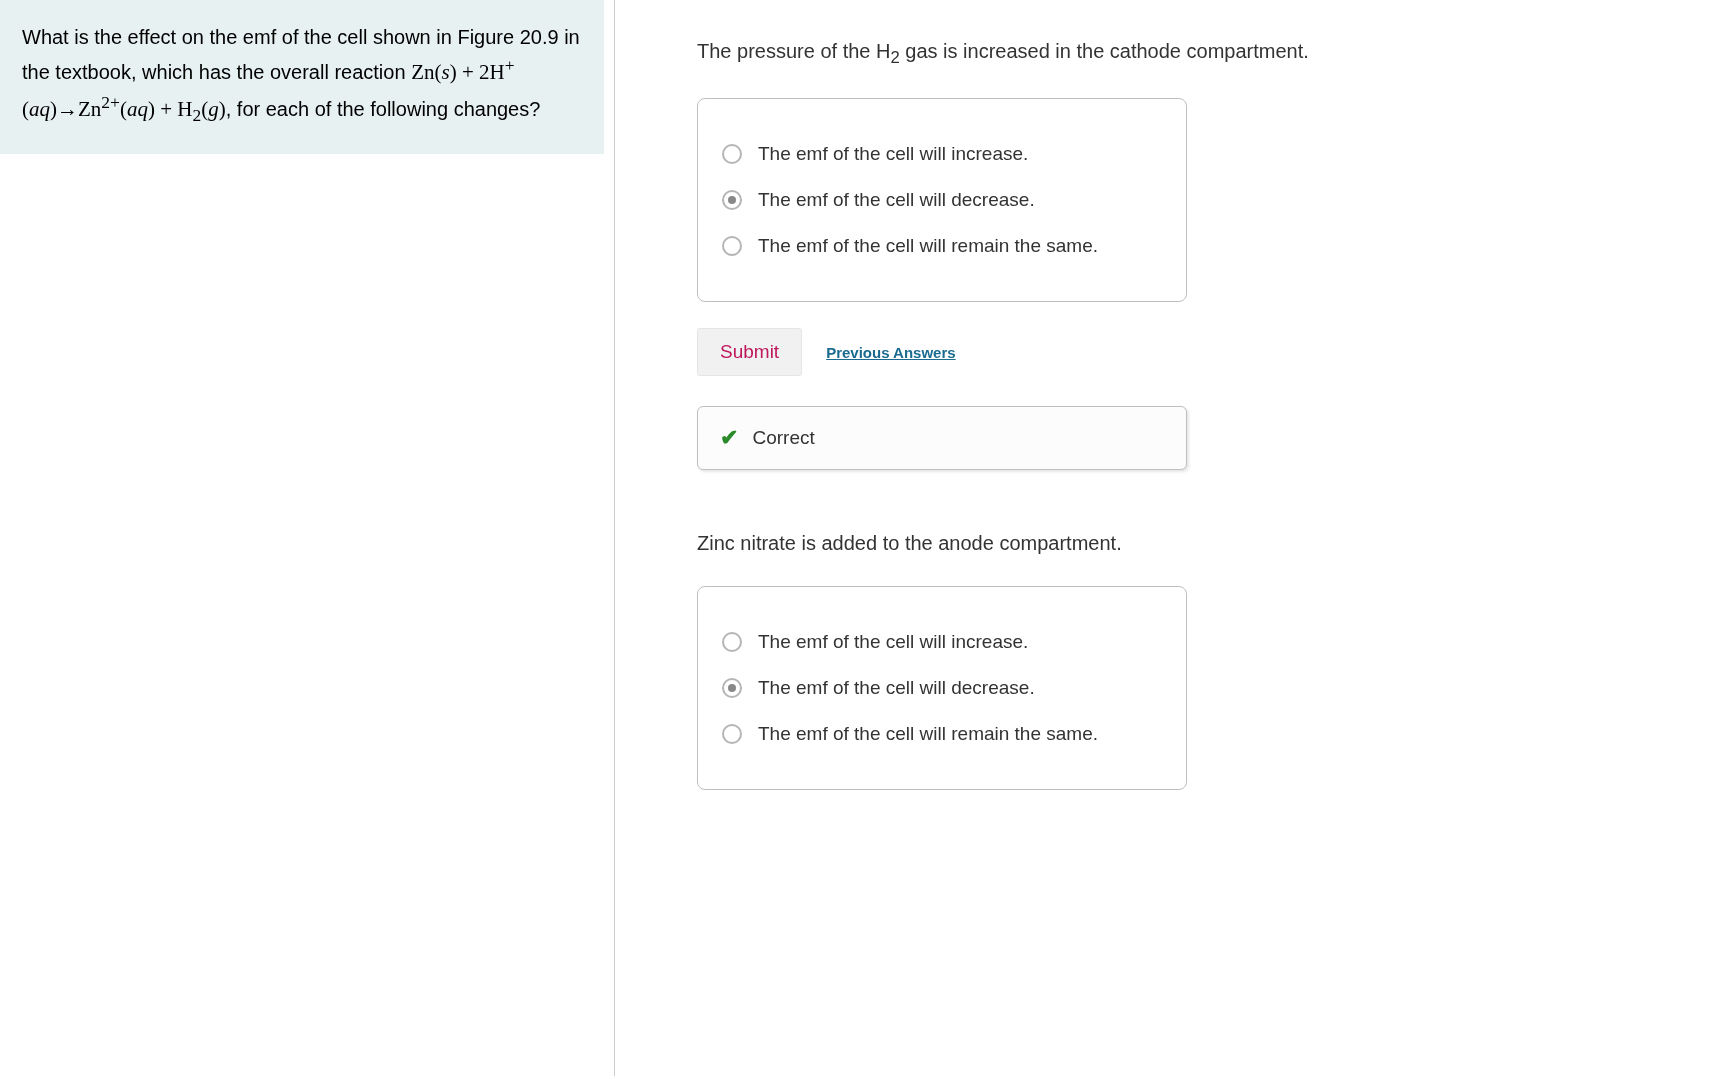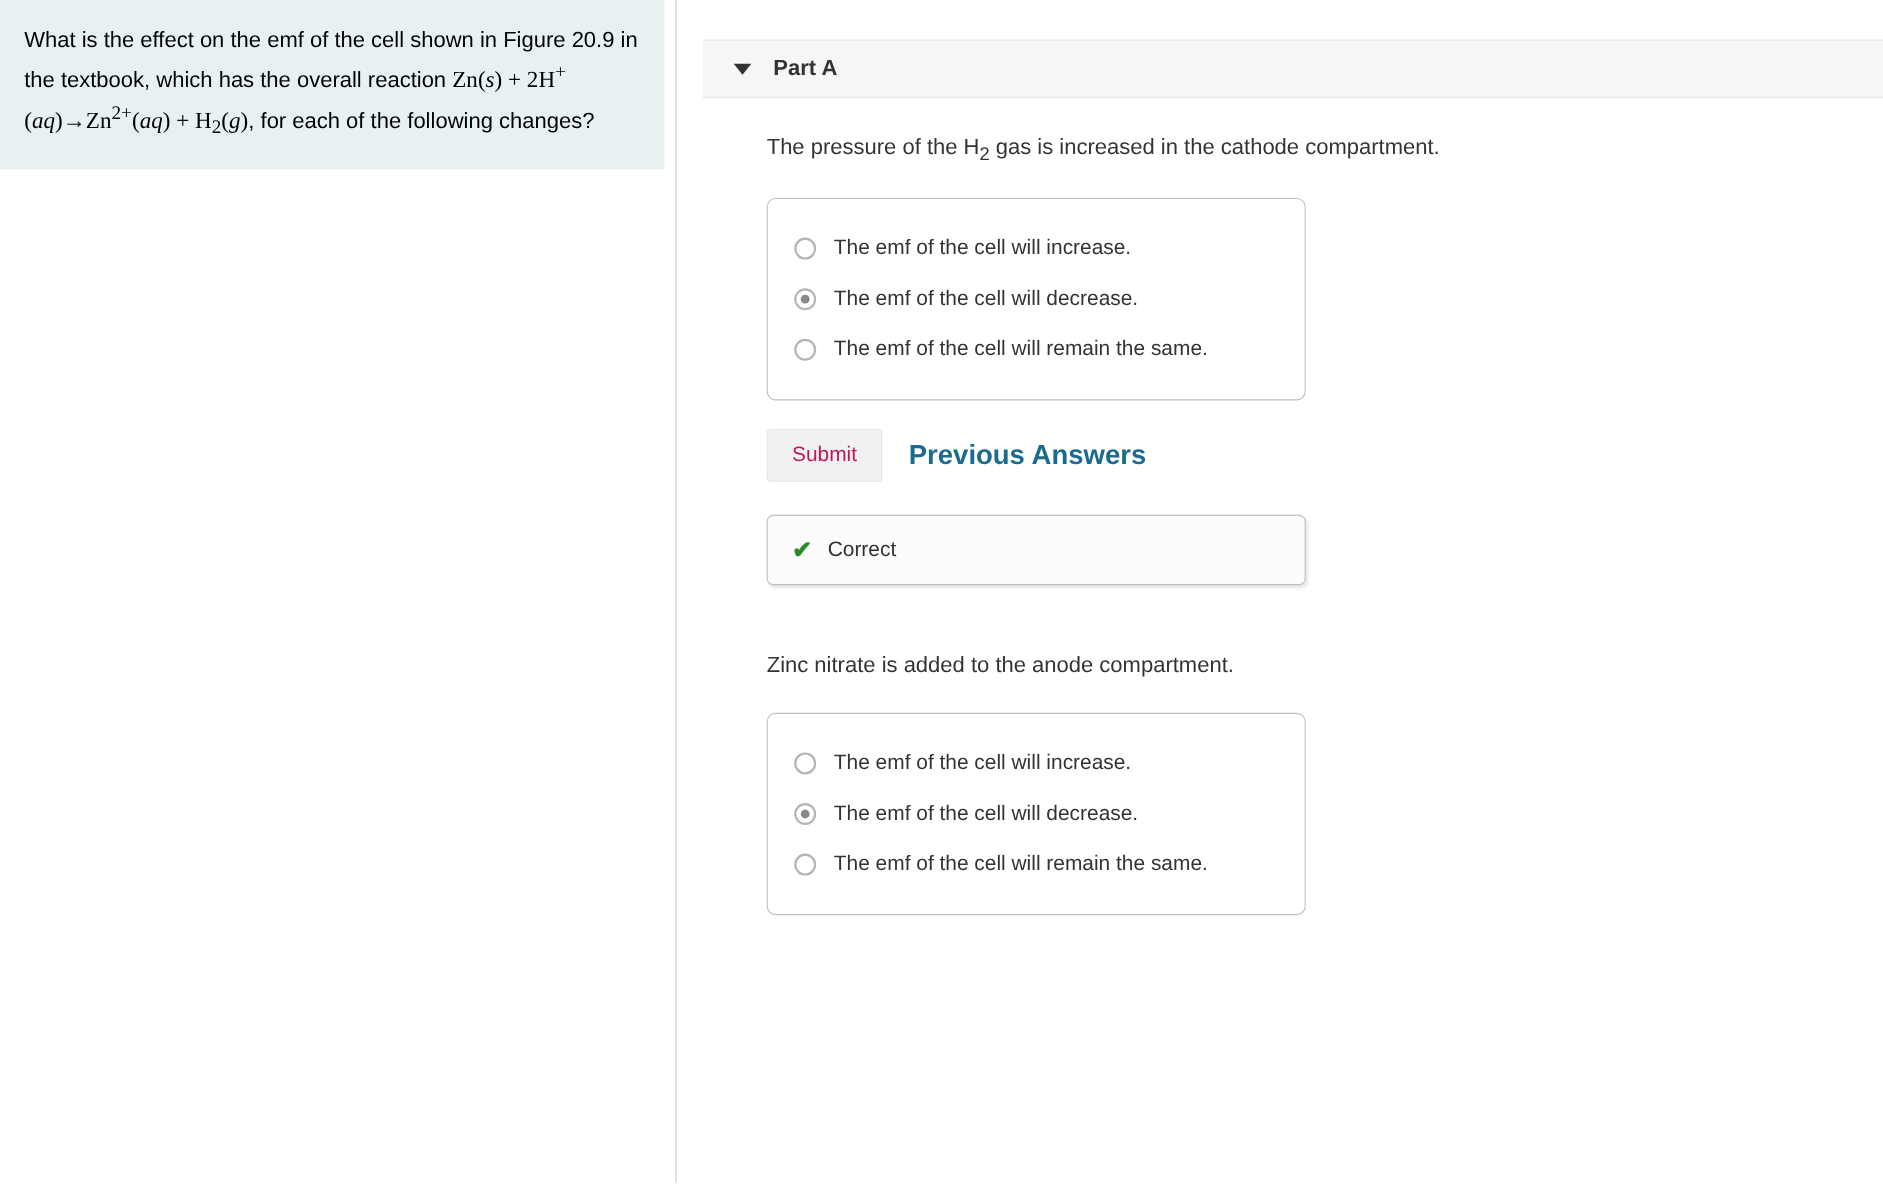--- a/index.html
+++ b/index.html
@@ -55,21 +55,21 @@
     border-left: 8px solid transparent;
     border-right: 8px solid transparent;
     border-top: 10px solid #333;
   }
   .part-title { font-weight: bold; font-size: 20px; }
   .part-body { padding: 0 0 0 58px; }
   .prompt { margin-bottom: 28px; font-size: 20px; line-height: 1.5; }
   .options {
     border: 1px solid #bfbfbf;
     border-radius: 8px;
-    padding: 22px 24px;
+    padding: 32px 24px;
     width: 490px;
     margin-bottom: 26px;
   }
   .option-row {
     display: flex;
     align-items: center;
     gap: 16px;
     padding: 12px 0;
     font-size: 19px;
   }
@@ -98,21 +98,22 @@
     border: 1px solid #e5e5e5;
     color: #be185d;
     font-size: 19px;
     padding: 12px 22px;
     border-radius: 3px;
     cursor: default;
   }
   .prev-link {
     color: #1a6b8f;
     font-weight: bold;
-    font-size: 25px;
+    text-decoration: underline;
+    font-size: 15px;
     cursor: pointer;
   }
   .feedback {
     border: 1px solid #bfbfbf;
     border-radius: 6px;
     background: #fcfcfc;
     padding: 18px 22px;
     width: 490px;
     display: flex;
     align-items: center;
@@ -134,24 +135,20 @@
     <span>What is the effect on the emf of the cell shown in Figure 20.9 in the textbook, which has the overall reaction </span>
     <span class="math">Zn(<i>s</i>) + 2H<sup>+</sup>(<i>aq</i>)→Zn<sup>2+</sup>(<i>aq</i>) + H<sub>2</sub>(<i>g</i>)</span><span>, for each of the following changes?</span>
   </div>
 </div>
 
 <div class="divider"></div>
 
 <div class="right-col">
 
   <div class="part">
-    <div class="part-header">
-      <div class="caret-down"></div>
-      <div class="part-title">Part A</div>
-    </div>
     <div class="part-body">
       <div class="prompt">The pressure of the H<sub>2</sub>  gas is increased in the cathode compartment.</div>
       <div class="options">
         <div class="option-row">
           <div class="radio"></div>
           <span>The emf of the cell will increase.</span>
         </div>
         <div class="option-row">
           <div class="radio selected"></div>
           <span>The emf of the cell will decrease.</span>

